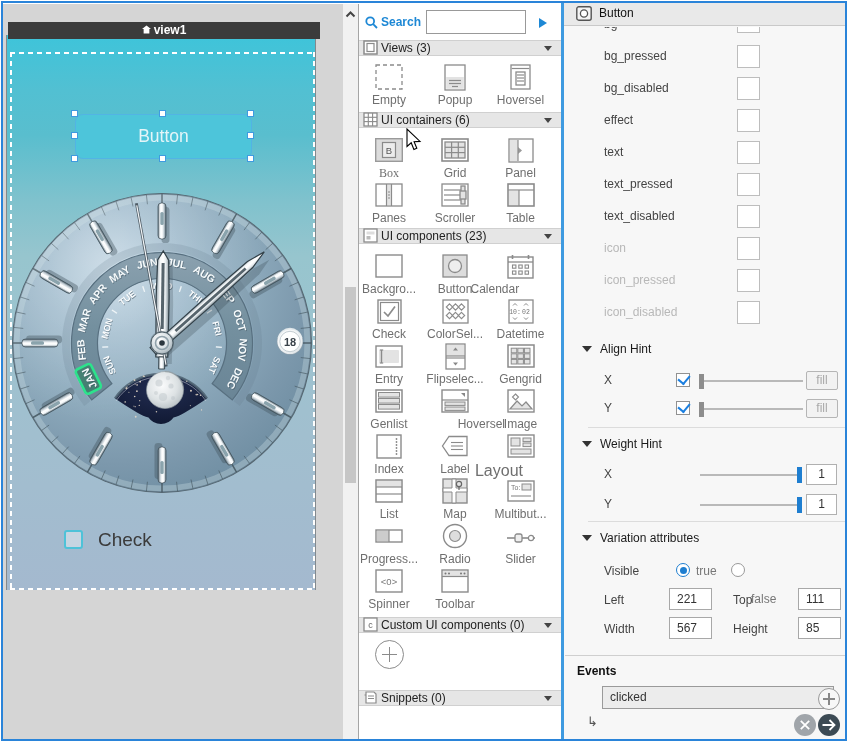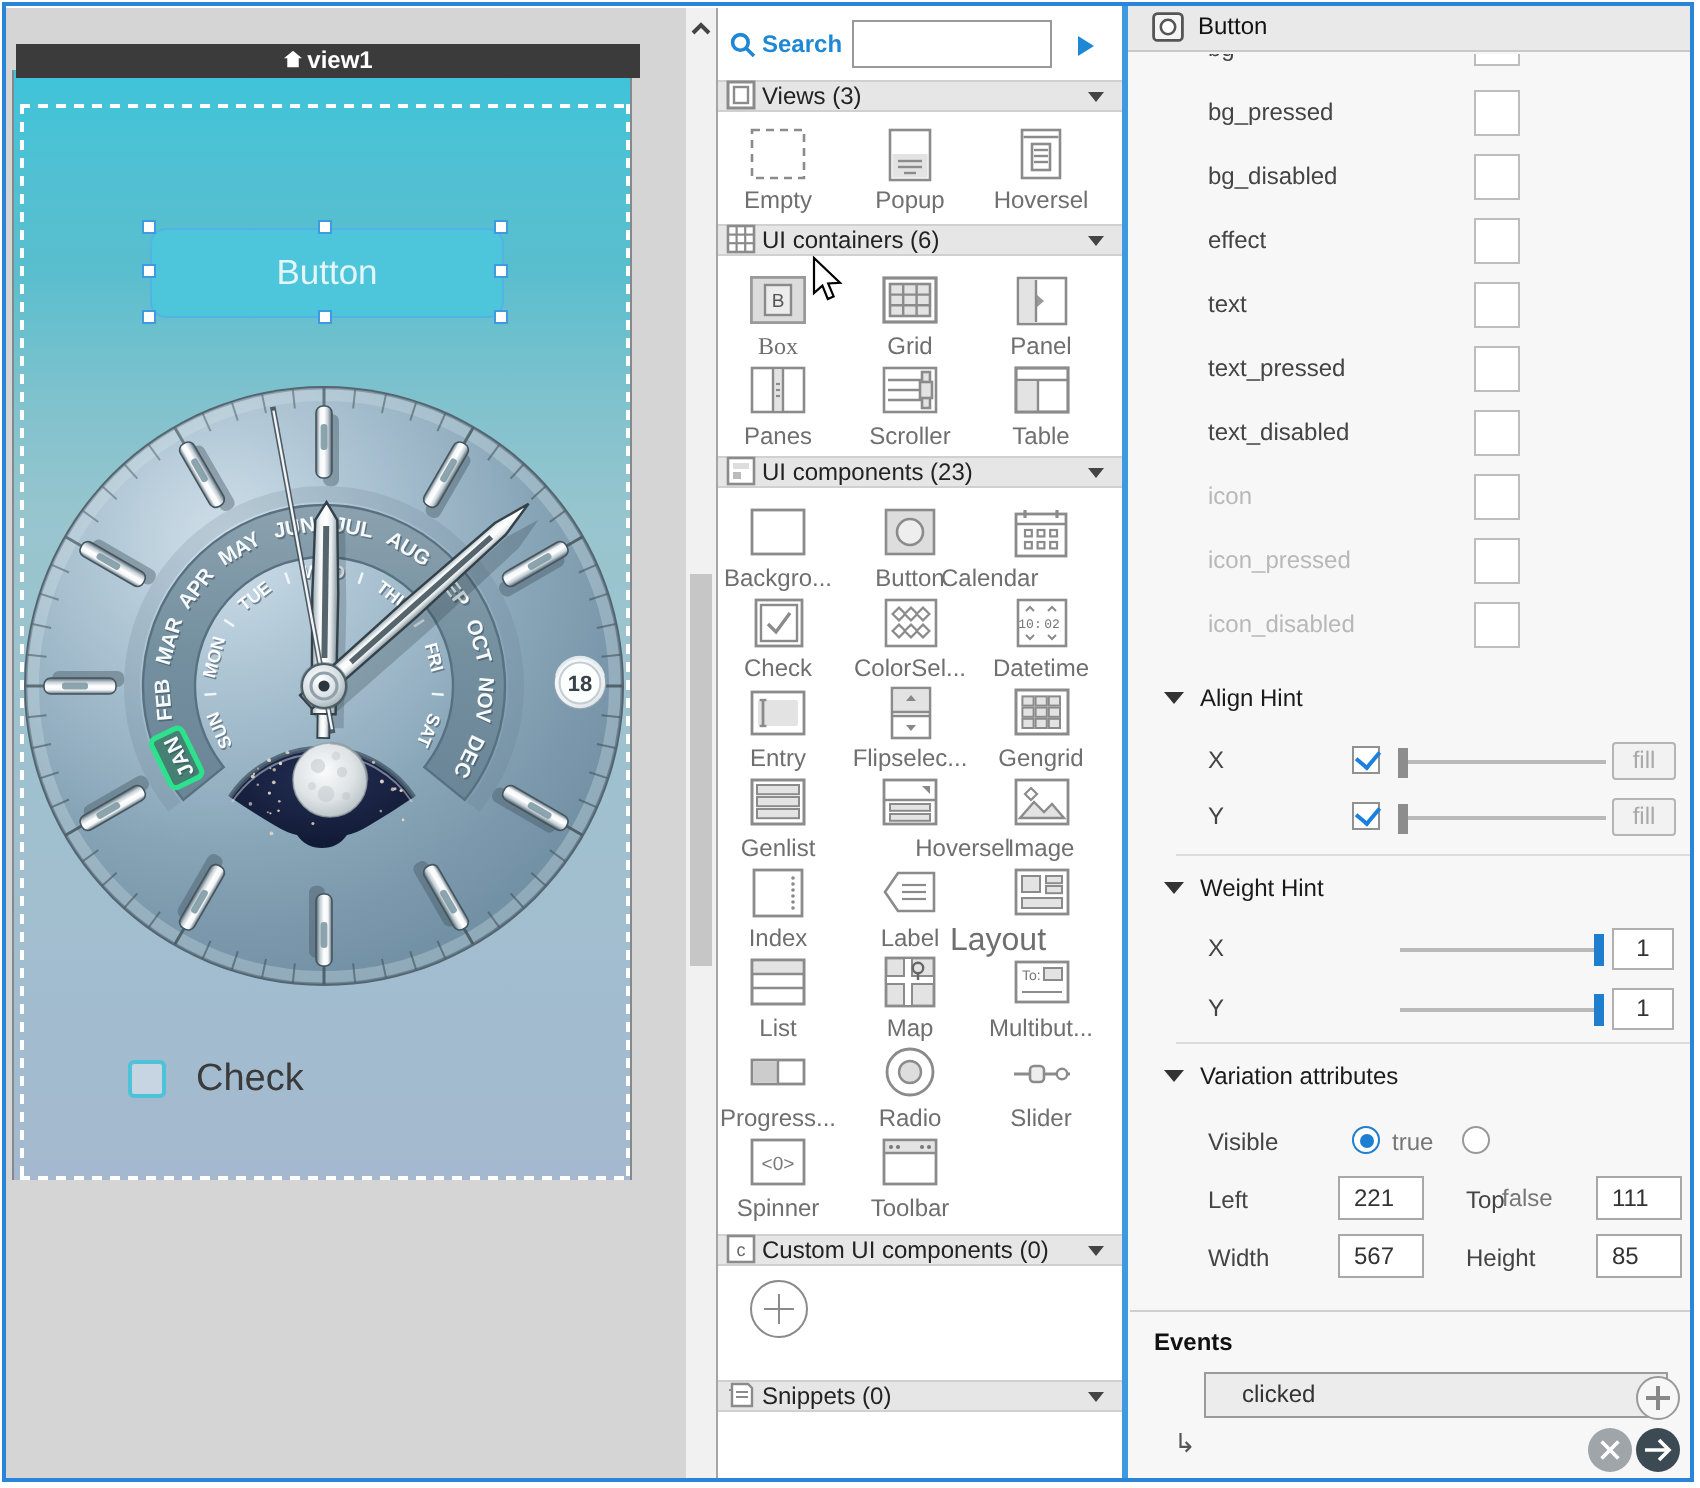--- a/index.html
+++ b/index.html
@@ -732,21 +732,21 @@
     <div class="plabel abs" style="left:604px;top:593px;">Left</div>
     <div class="inbox abs" style="left:669px;top:588px;">221</div>
     <div class="plabel abs" style="left:733px;top:593px;">Top</div>
     <div class="inbox abs" style="left:798px;top:588px;">111</div>
     <div class="plabel abs" style="left:604px;top:622px;">Width</div>
     <div class="inbox abs" style="left:669px;top:617px;">567</div>
     <div class="plabel abs" style="left:733px;top:622px;">Height</div>
     <div class="inbox abs" style="left:798px;top:617px;">85</div>
     <div class="sep abs" style="left:565px;top:655px;width:281px;background:#cfcfcf;"></div>
     <div class="plabel abs" style="left:577px;top:664px;font-weight:bold;color:#111;">Events</div>
-    <div class="abs" style="left:602px;top:686px;width:232px;height:23px;background:#ececec;border:1px solid #9a9a9a;font-size:12px;color:#333;line-height:21px;padding-left:18px;">clicked</div>
+    <div class="abs" style="left:602px;top:686px;width:232px;height:23px;background:#ececec;border:1px solid #9a9a9a;font-size:12px;color:#333;line-height:21px;padding-left:7px;">clicked</div>
     <div class="abs" style="left:818px;top:688px;width:22px;height:22px;border:1px solid #999;border-radius:50%;background:#f7f7f7;"></div>
     <div class="abs" style="left:823px;top:698px;width:12px;height:1.5px;background:#888;"></div>
     <div class="abs" style="left:828.2px;top:693px;width:1.5px;height:12px;background:#888;"></div>
     <div class="abs" style="left:587px;top:714px;font-size:13px;color:#555;">↳</div>
     <svg class="abs" style="left:794px;top:714px;" width="22" height="22" viewBox="0 0 22 22">
       <circle cx="11" cy="11" r="11" fill="#a0a5aa"></circle>
       <path d="M 6.8 6.8 L 15.2 15.2 M 15.2 6.8 L 6.8 15.2" stroke="#fff" stroke-width="1.8"></path>
     </svg>
     <svg class="abs" style="left:818px;top:714px;" width="22" height="22" viewBox="0 0 22 22">
       <circle cx="11" cy="11" r="11" fill="#3c4a54"></circle>

